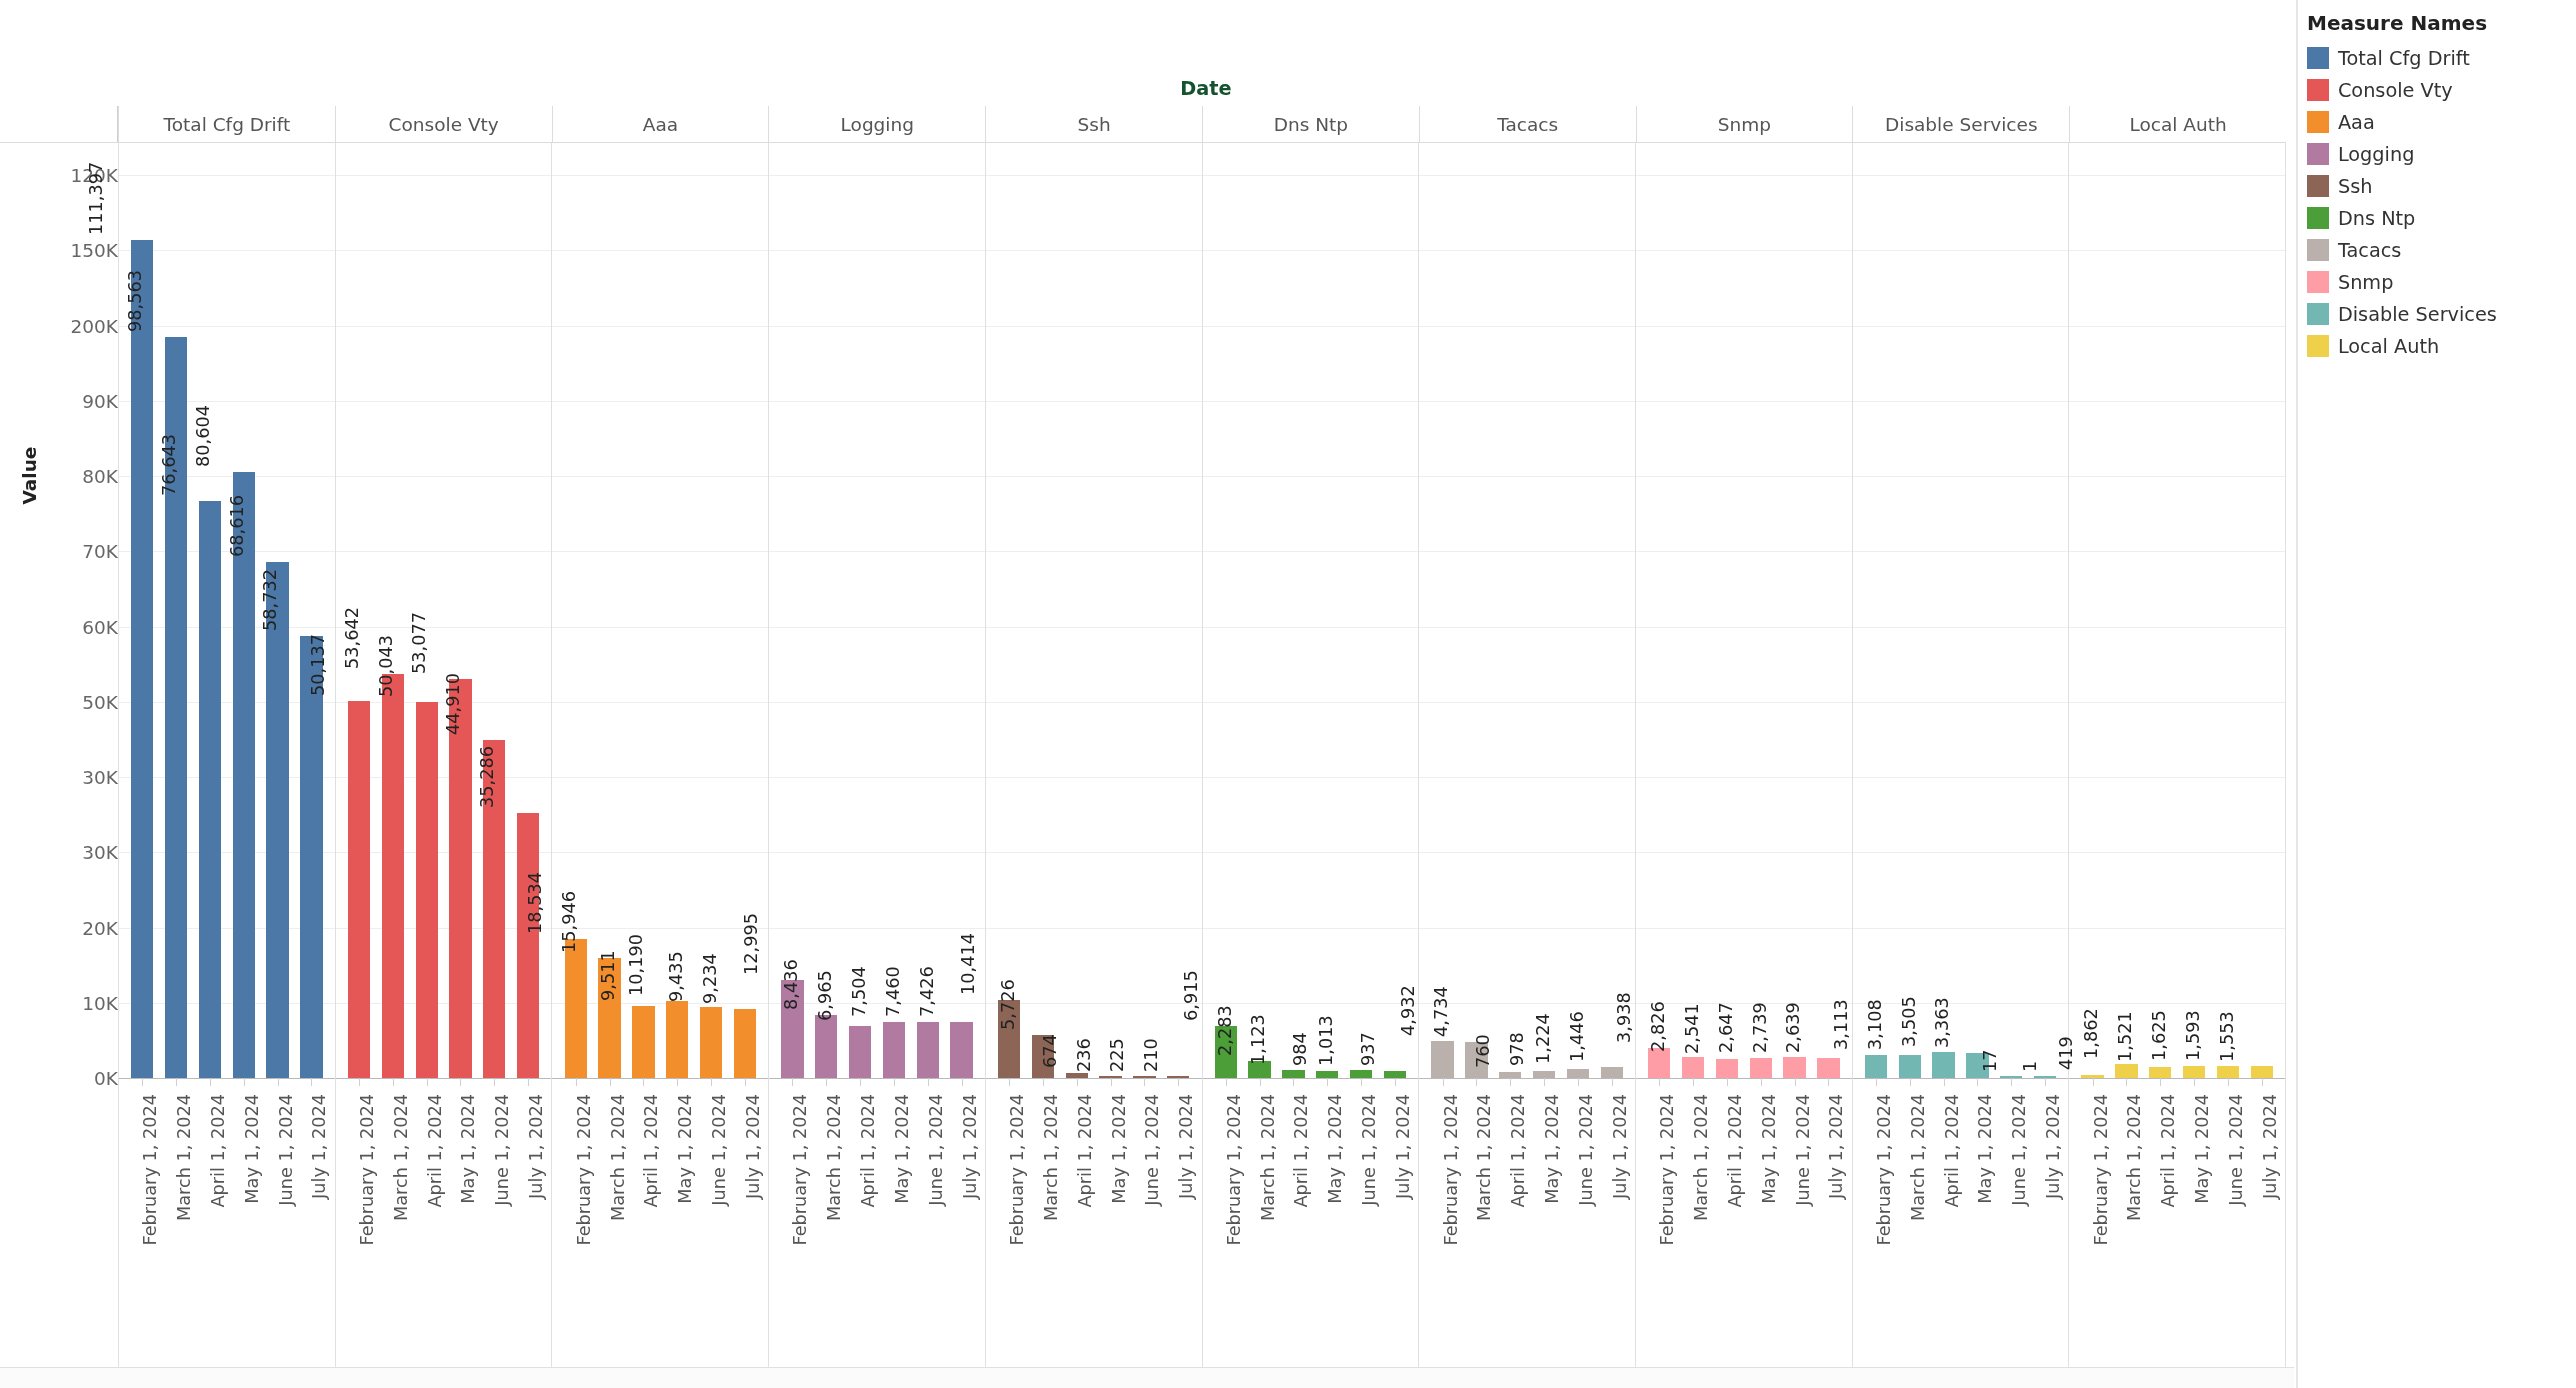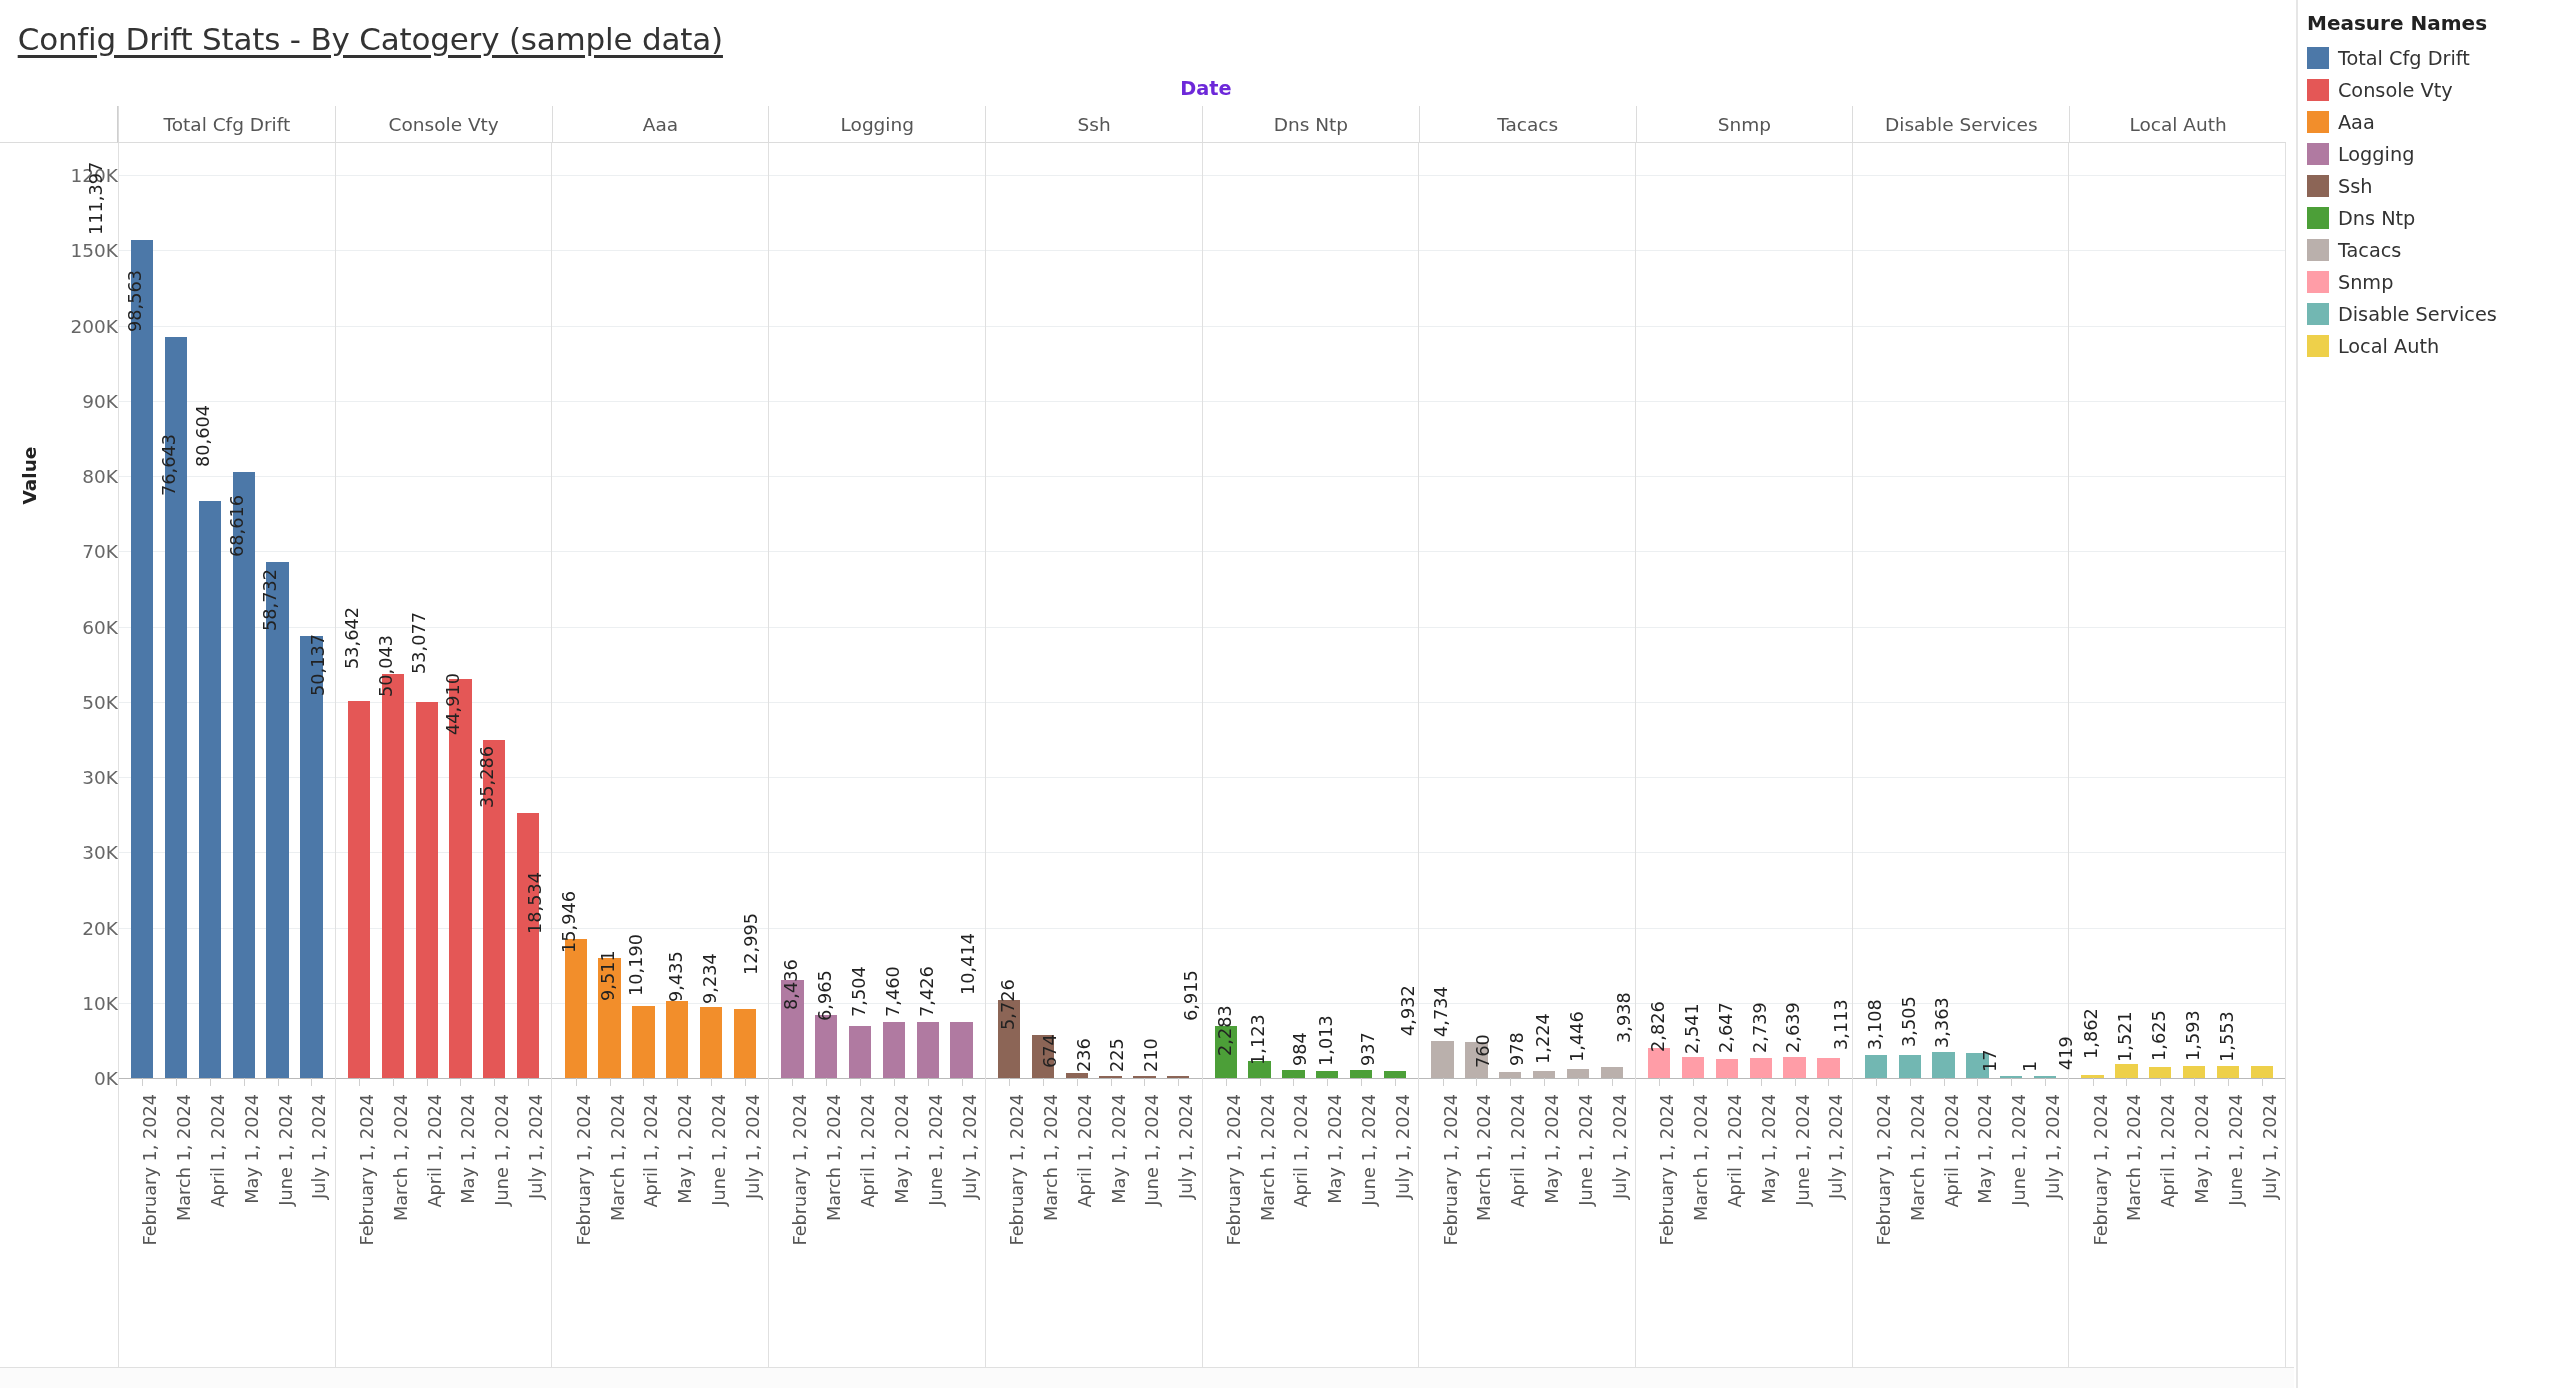--- a/index.html
+++ b/index.html
@@ -86,21 +86,21 @@
   
   #date-header {
     position: absolute;
     left: 118px;
     top: 0px;
     width: 2176px;
     height: 29px;
     text-align: center;
     font-size: 19.3px;
     font-weight: bold;
-    color: #6d28d9;
+    color: #14532d;
   }
 
   
   #cat-header {
     position: absolute;
     left: 118px;
     top: 29px;
     width: 2168px;
     height: 37px;
     display: flex;
@@ -307,23 +307,20 @@
     height: 22px;
     border-top: 0.8px solid #e0e0e0;
     background: #fbfbfb;
   }
 </style>
 </head>
 <body>
 
 <div id="root">
 
-  <div id="title-bar">
-    <div id="chart-title">Config Drift Stats - By Catogery (sample data)</div>
-  </div>
 
   <div id="plot-frame">
 
     <div id="date-header">Date</div>
 
     <div id="cat-header-gutter"></div>
     <div id="cat-header">
         <div class="cat-header-cell">
           <span>Total Cfg Drift</span>
         </div>

